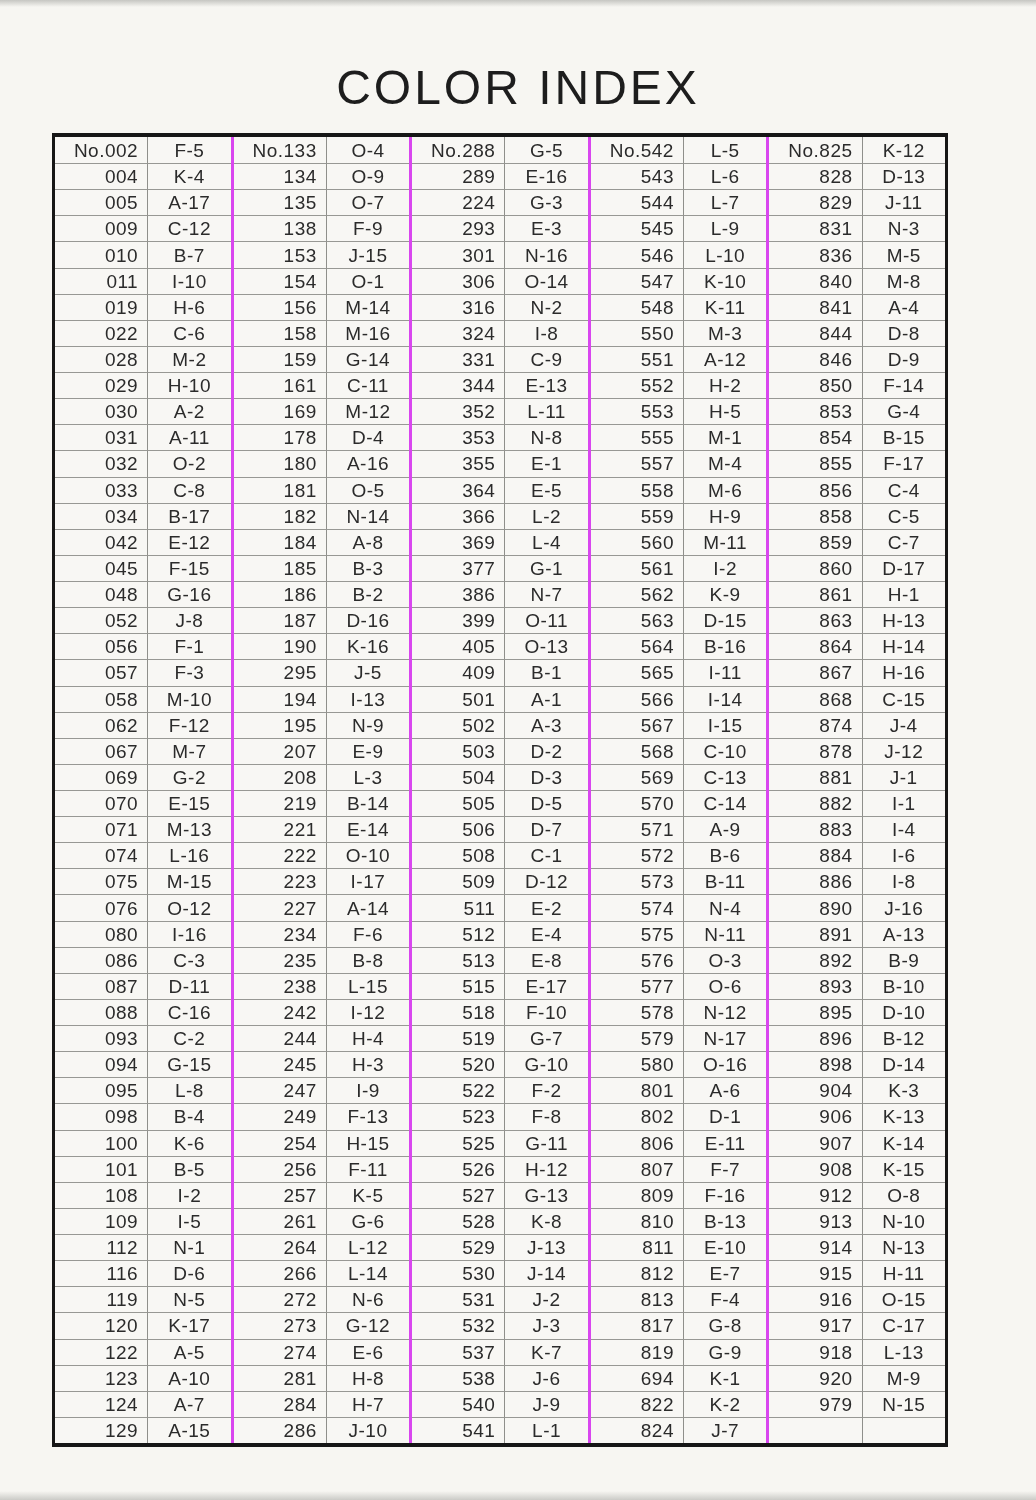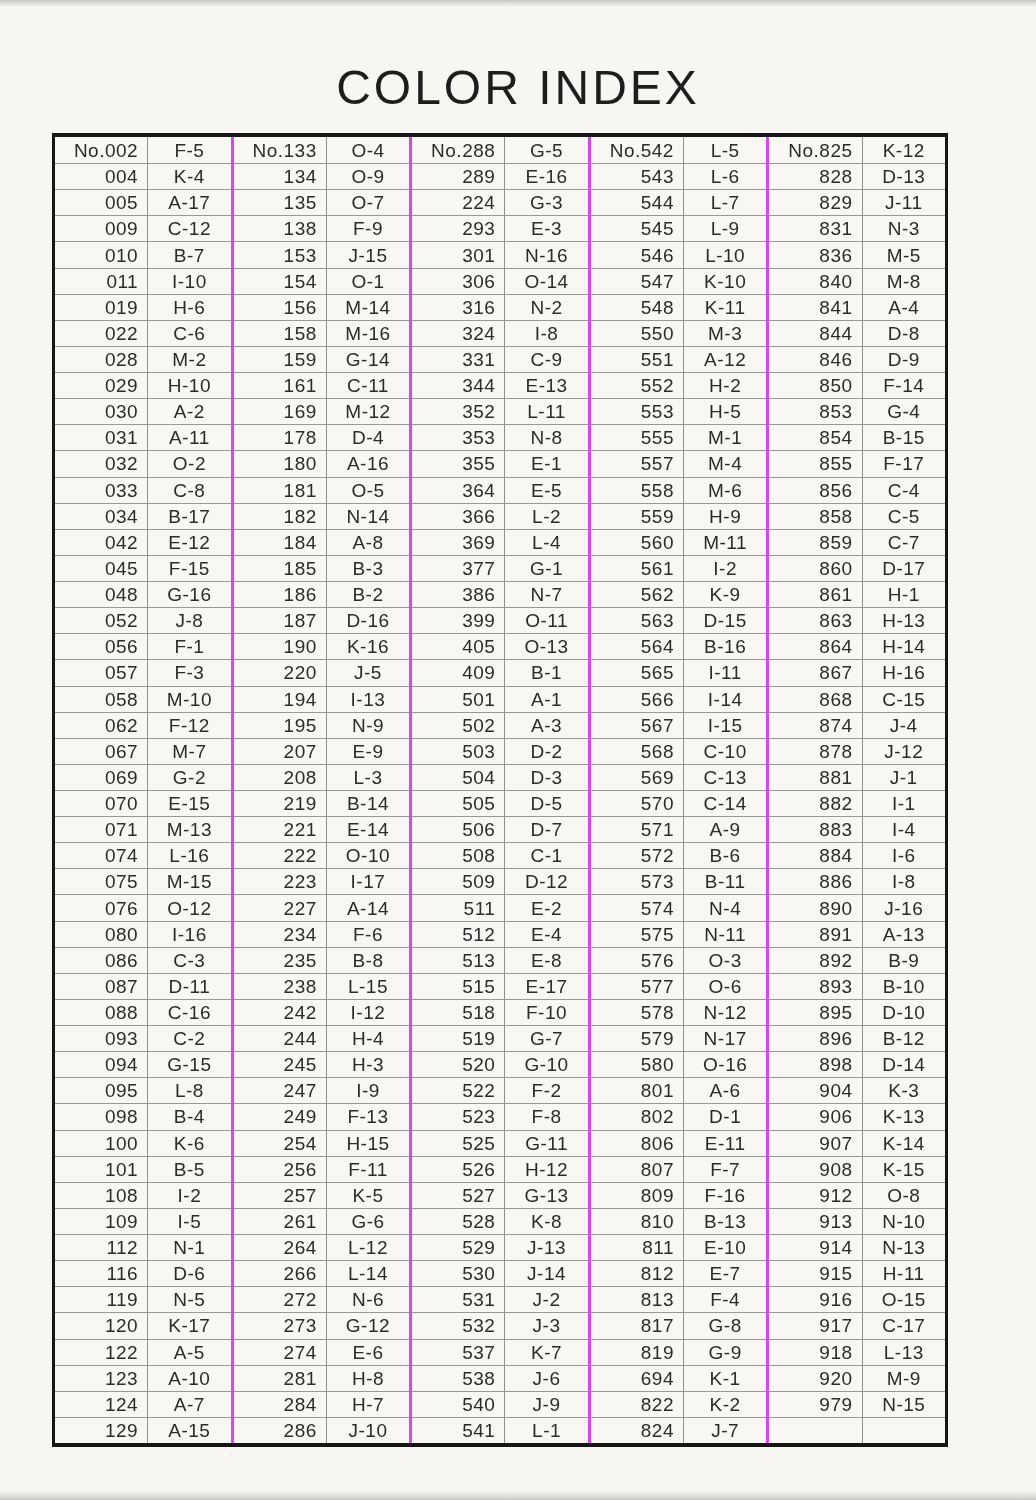--- a/index.html
+++ b/index.html
@@ -226,21 +226,21 @@
       <div class="cell no">184</div>
       <div class="cell code">A-8</div>
       <div class="cell no">185</div>
       <div class="cell code">B-3</div>
       <div class="cell no">186</div>
       <div class="cell code">B-2</div>
       <div class="cell no">187</div>
       <div class="cell code">D-16</div>
       <div class="cell no">190</div>
       <div class="cell code">K-16</div>
-      <div class="cell no">220</div>
+      <div class="cell no">295</div>
       <div class="cell code">J-5</div>
       <div class="cell no">194</div>
       <div class="cell code">I-13</div>
       <div class="cell no">195</div>
       <div class="cell code">N-9</div>
       <div class="cell no">207</div>
       <div class="cell code">E-9</div>
       <div class="cell no">208</div>
       <div class="cell code">L-3</div>
       <div class="cell no">219</div>

